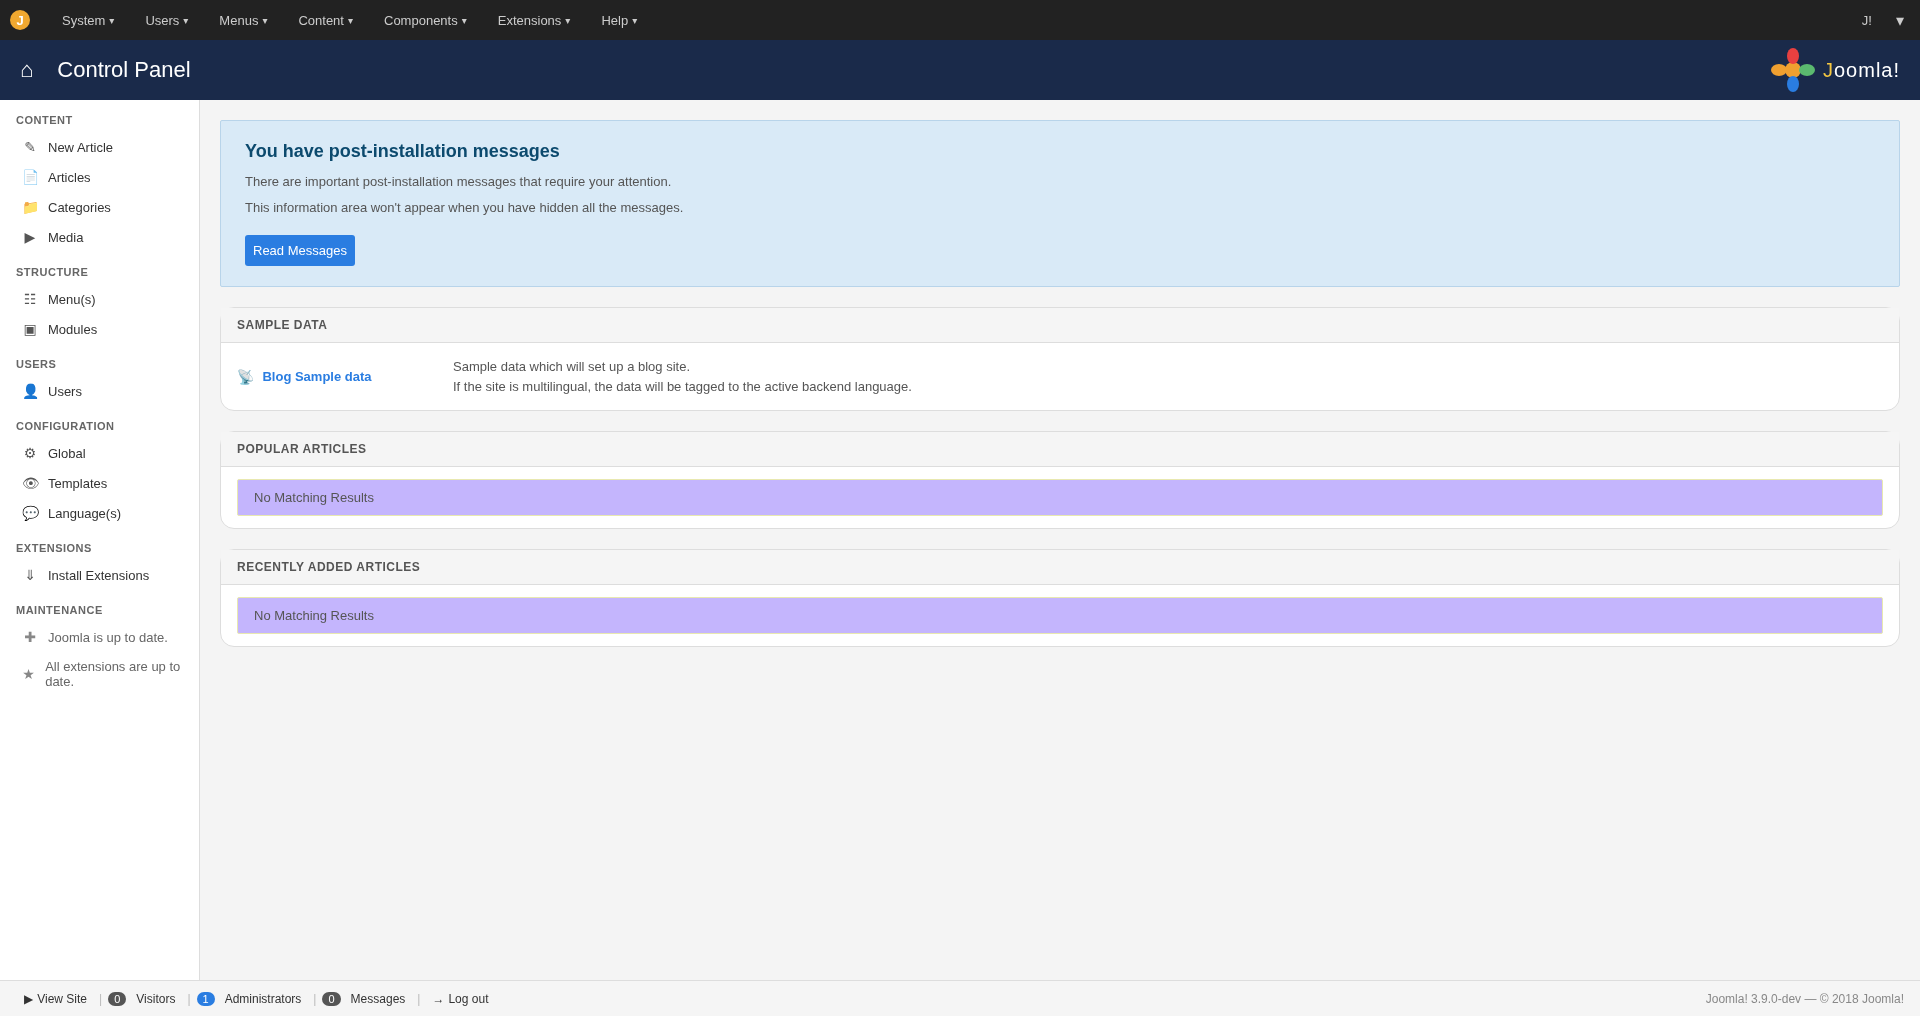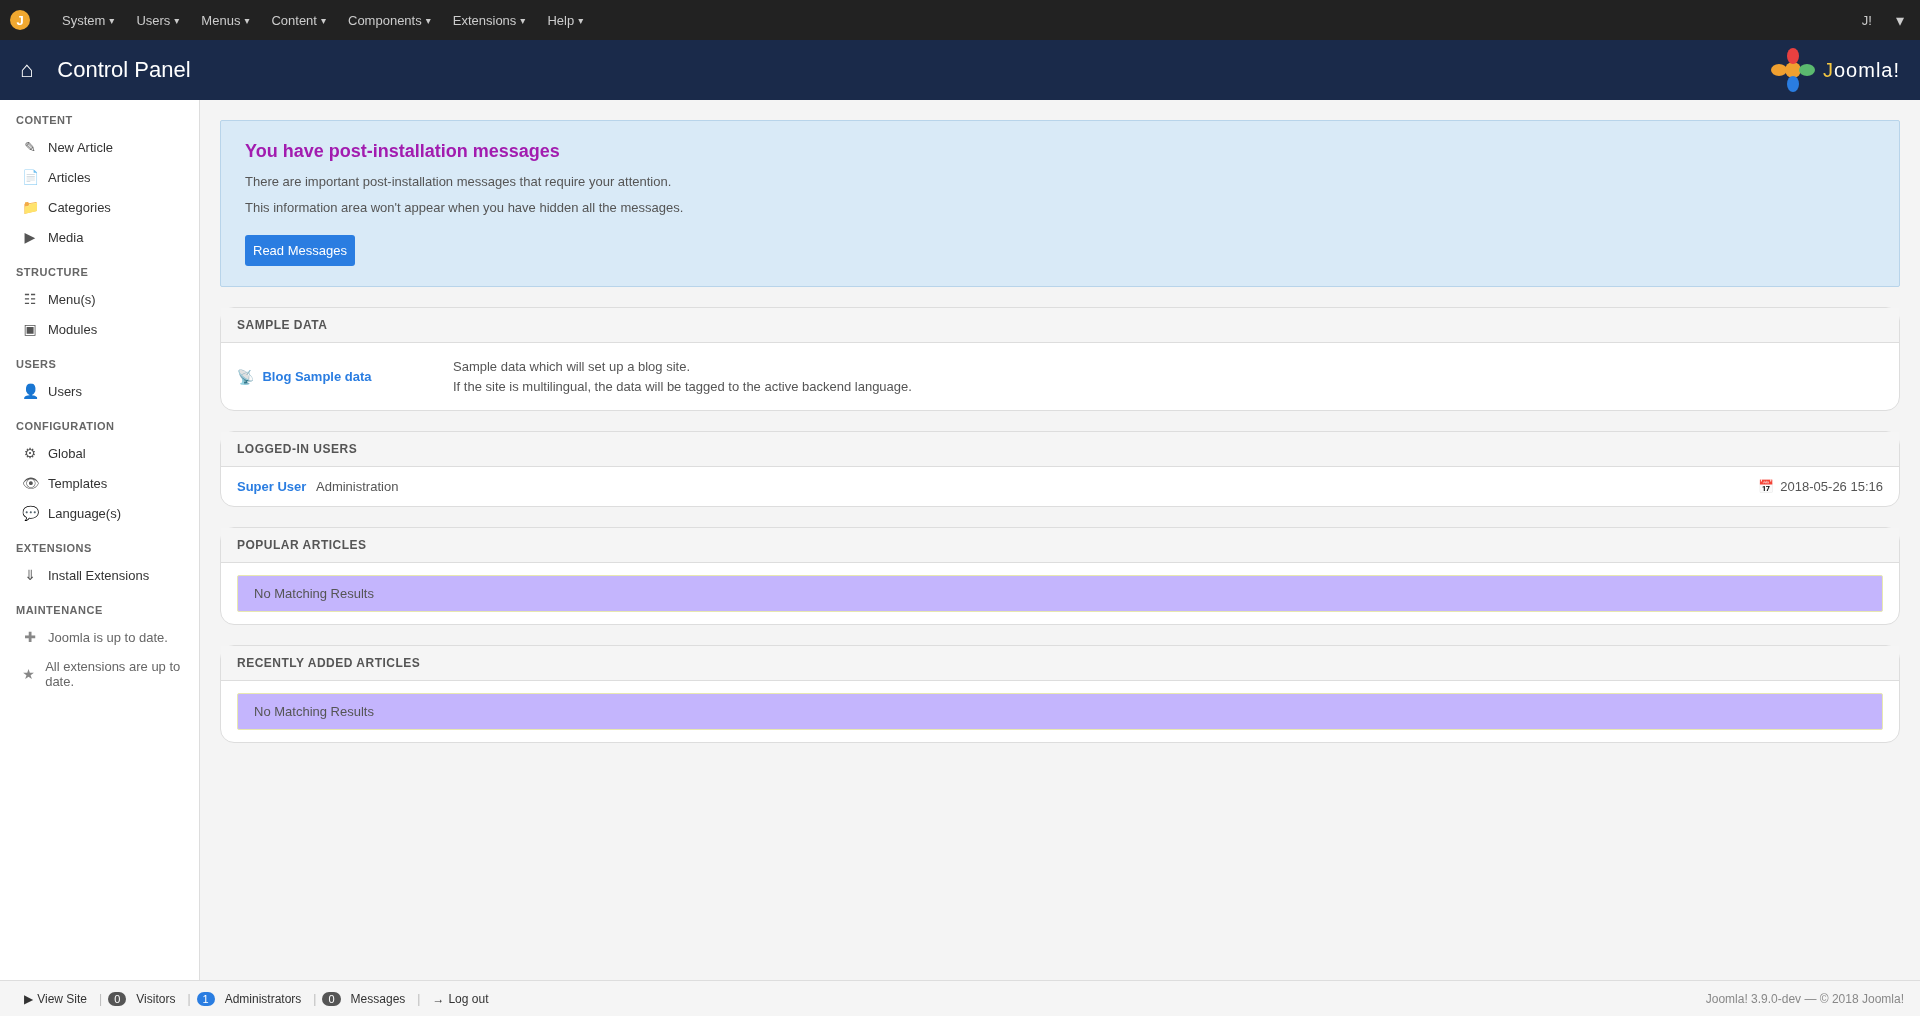--- a/index.html
+++ b/index.html
@@ -25,21 +25,21 @@
       margin-right: 16px;
       color: #fff;
       font-weight: bold;
     }
     .top-nav .logo svg {
       width: 24px; height: 24px; margin-right: 4px;
     }
     .top-nav .nav-items {
       display: flex;
       align-items: flex-end;
-      gap: 2px;
+      gap: 11px;
       flex: 1;
     }
     .top-nav .nav-item {
       color: #ccc;
       padding: 6px 10px;
       cursor: pointer;
       display: flex;
       align-items: center;
       gap: 4px;
       font-size: 13px;
@@ -149,21 +149,21 @@
     .post-install-box {
       background: #d9eaf7;
       border: 1px solid #b8d4ea;
       border-radius: 2px;
       padding: 20px 24px;
       margin-bottom: 20px;
     }
     .post-install-box h2 {
       font-size: 18px;
       font-weight: bold;
-      color: #a21caf;
+      color: #0c4a6e;
       margin-bottom: 10px;
     }
     .post-install-box p {
       color: #555;
       font-size: 13px;
       margin-bottom: 6px;
       line-height: 1.5;
     }
     .read-messages-btn {
       margin-top: 12px;
@@ -437,35 +437,20 @@
             <span>Blog Sample data</span>
           </a>
           <div class="sample-data-desc">
             <div>Sample data which will set up a blog site.</div>
             <div>If the site is multilingual, the data will be tagged to the active backend language.</div>
           </div>
         </div>
       </div>
     </div>
 
-    <div class="section-box">
-      <div class="section-header">LOGGED-IN USERS</div>
-      <div class="section-body">
-        <div class="logged-in-row">
-          <div>
-            <a class="logged-in-name">Super User</a>
-            <span class="logged-in-role">Administration</span>
-          </div>
-          <div class="logged-in-time">
-            <span style="color:#888;">📅</span>
-            <span>2018-05-26 15:16</span>
-          </div>
-        </div>
-      </div>
-    </div>
 
     <div class="section-box">
       <div class="section-header">POPULAR ARTICLES</div>
       <div class="section-body">
         <div class="no-results">No Matching Results</div>
       </div>
     </div>
 
     <div class="section-box">
       <div class="section-header">RECENTLY ADDED ARTICLES</div>

